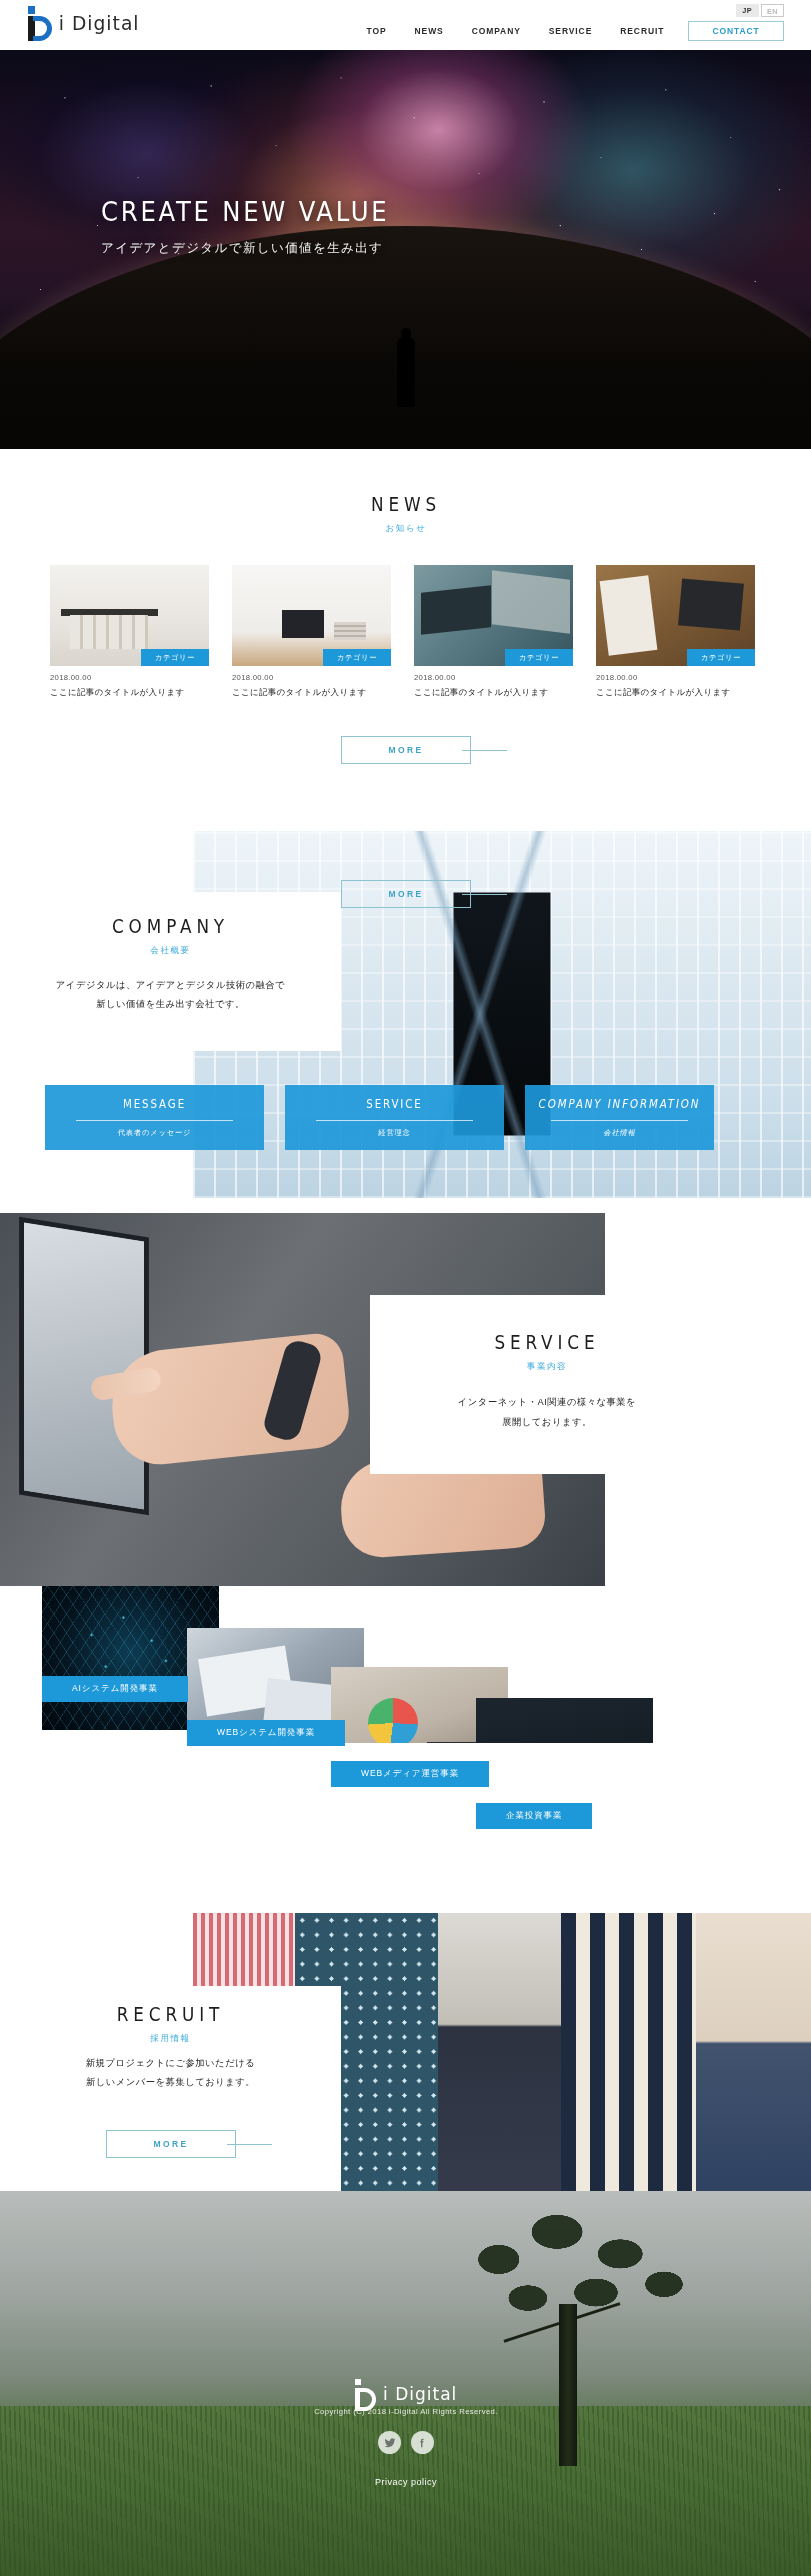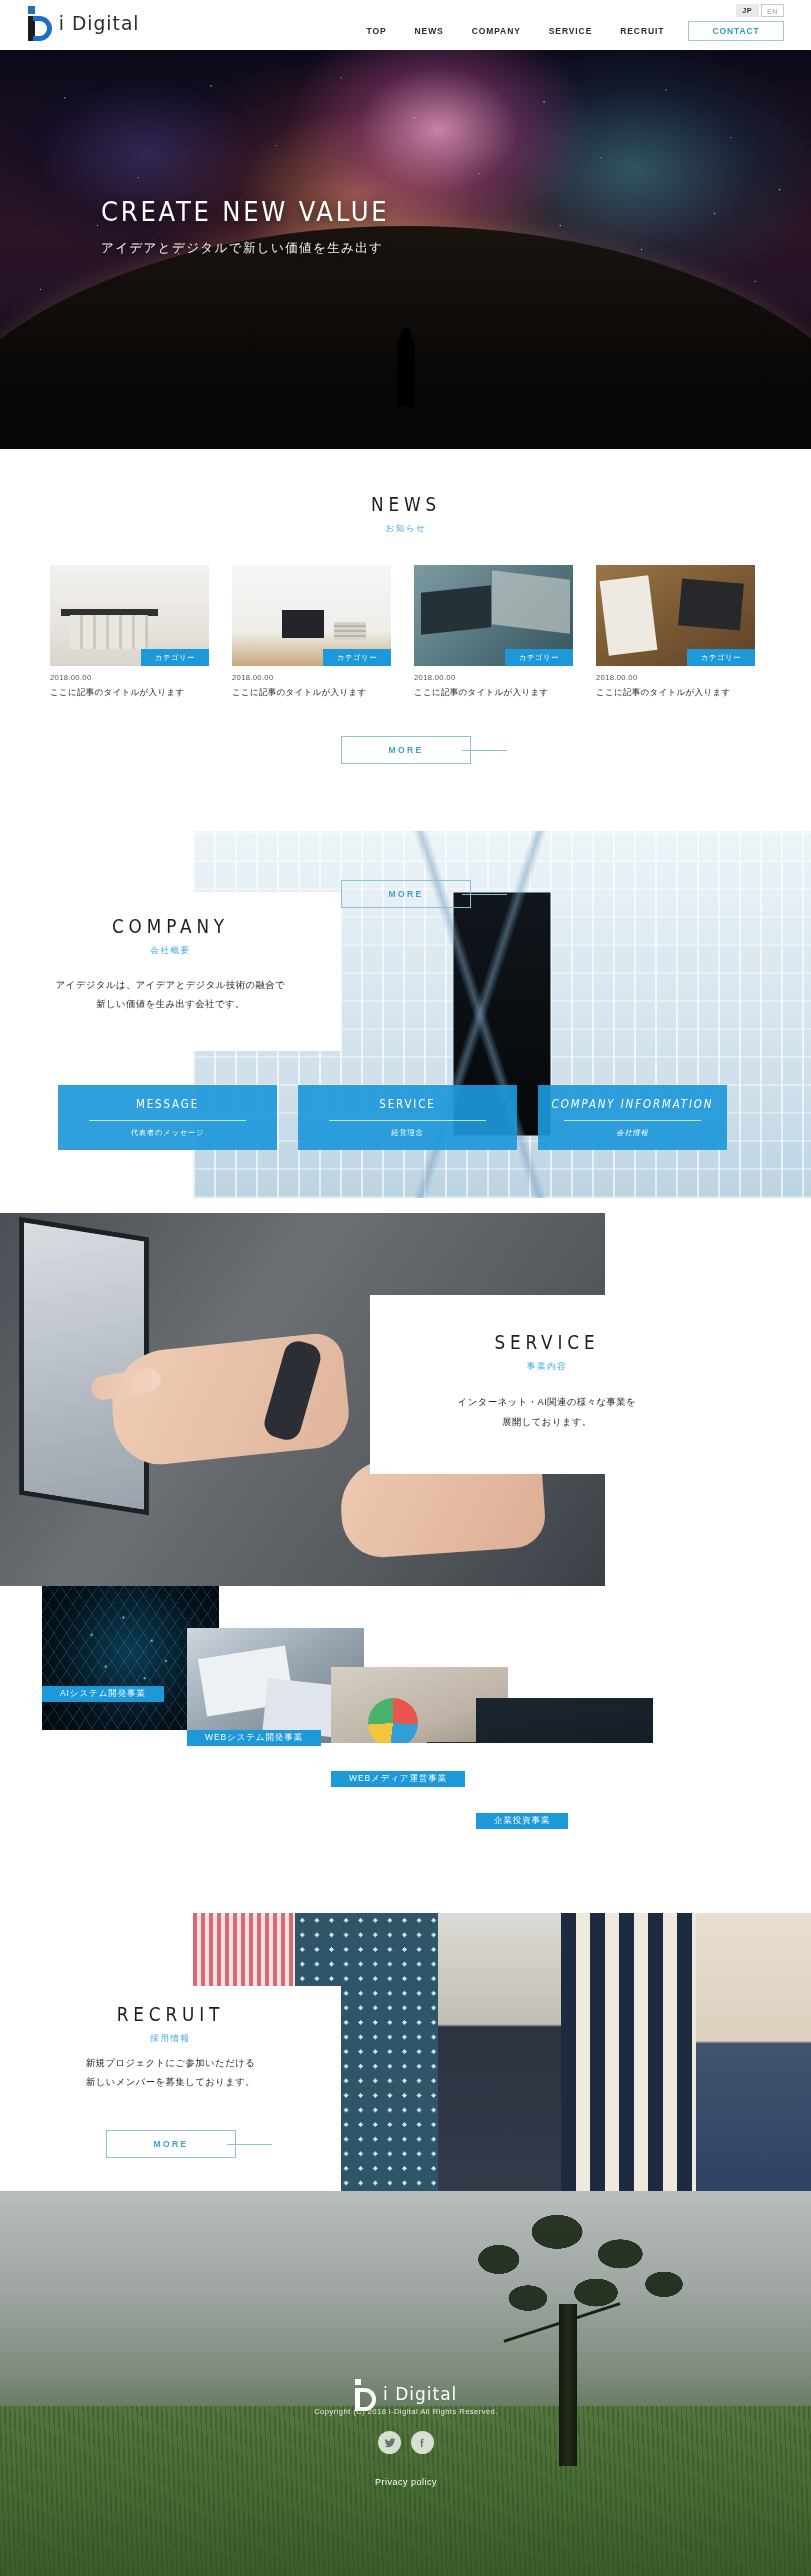--- a/index.html
+++ b/index.html
@@ -217,21 +217,21 @@
     position:absolute; left:45px; top:269px; width:747px; display:flex; z-index:6;
   }
   .cbtn {
     height:65px; background:rgba(29,152,217,.92); color:#fff;
     display:flex; flex-direction:column; align-items:center; justify-content:center;
   }
   .cbtn-en { font-size:11.4px; letter-spacing:1.9px; font-weight:400;
     font-family:"DejaVu Sans Condensed","Liberation Sans",sans-serif; }
   .cbtn-rule { width:72%; height:0.8px; background:rgba(255,255,255,.72); margin:9px 0 8px; }
   .cbtn-ja { font-size:7.3px; letter-spacing:0.8px; }
-  .cbtn.b1 { width:219px;margin-left:13px; }
+  .cbtn.b1 { width:219px; }
   .cbtn.b2 { width:219px; margin-left:21px; }
   .cbtn.b3 { width:189px; margin-left:21px;font-style:italic; }
 
   
   .service { position:absolute; left:0; top:1198px; width:812px; height:545px; background:#fff; }
   .svc-hero {
     position:absolute; left:0; top:14.6px; width:605px; height:373px; overflow:hidden;
     background:linear-gradient(125deg,#4a4f55 0%,#6c6f73 38%,#565b60 70%,#3b4046 100%);
   }
   .svc-hero .screen {
@@ -259,21 +259,21 @@
     transform:rotate(-4deg);
   }
   .svc-card {
     position:absolute; left:370px; top:97px; width:354px; height:179px;
     background:#fff; z-index:8;
   }
   .svc-card-inner { position:absolute; left:0; top:37px; width:354px; }
   .svc-tiles { position:absolute; left:0; top:0; width:812px; height:545px; }
   .tile { position:absolute; overflow:hidden; }
   .tile-label {
-    position:absolute; left:0; height:16px; padding:0 18px; background:#1d98d9;
+    position:absolute; left:0; height:26px; padding:0 30px; background:#1d98d9;
     color:#fff; font-size:8.5px; letter-spacing:0.9px;
     display:flex; align-items:center; z-index:3;
   }
   .tile1 { left:42px; top:388px; width:177px; height:144px;
     background:radial-gradient(circle at 50% 46%, #0d3b52 0%, #05121c 62%, #01070c 100%); }
   .tile1 .net { position:absolute; inset:0;
     background:
       radial-gradient(1.9px 1.9px at 28% 34%, #49e0ff, transparent),
       radial-gradient(1.9px 1.9px at 46% 22%, #49e0ff, transparent),
       radial-gradient(1.9px 1.9px at 62% 38%, #49e0ff, transparent),

